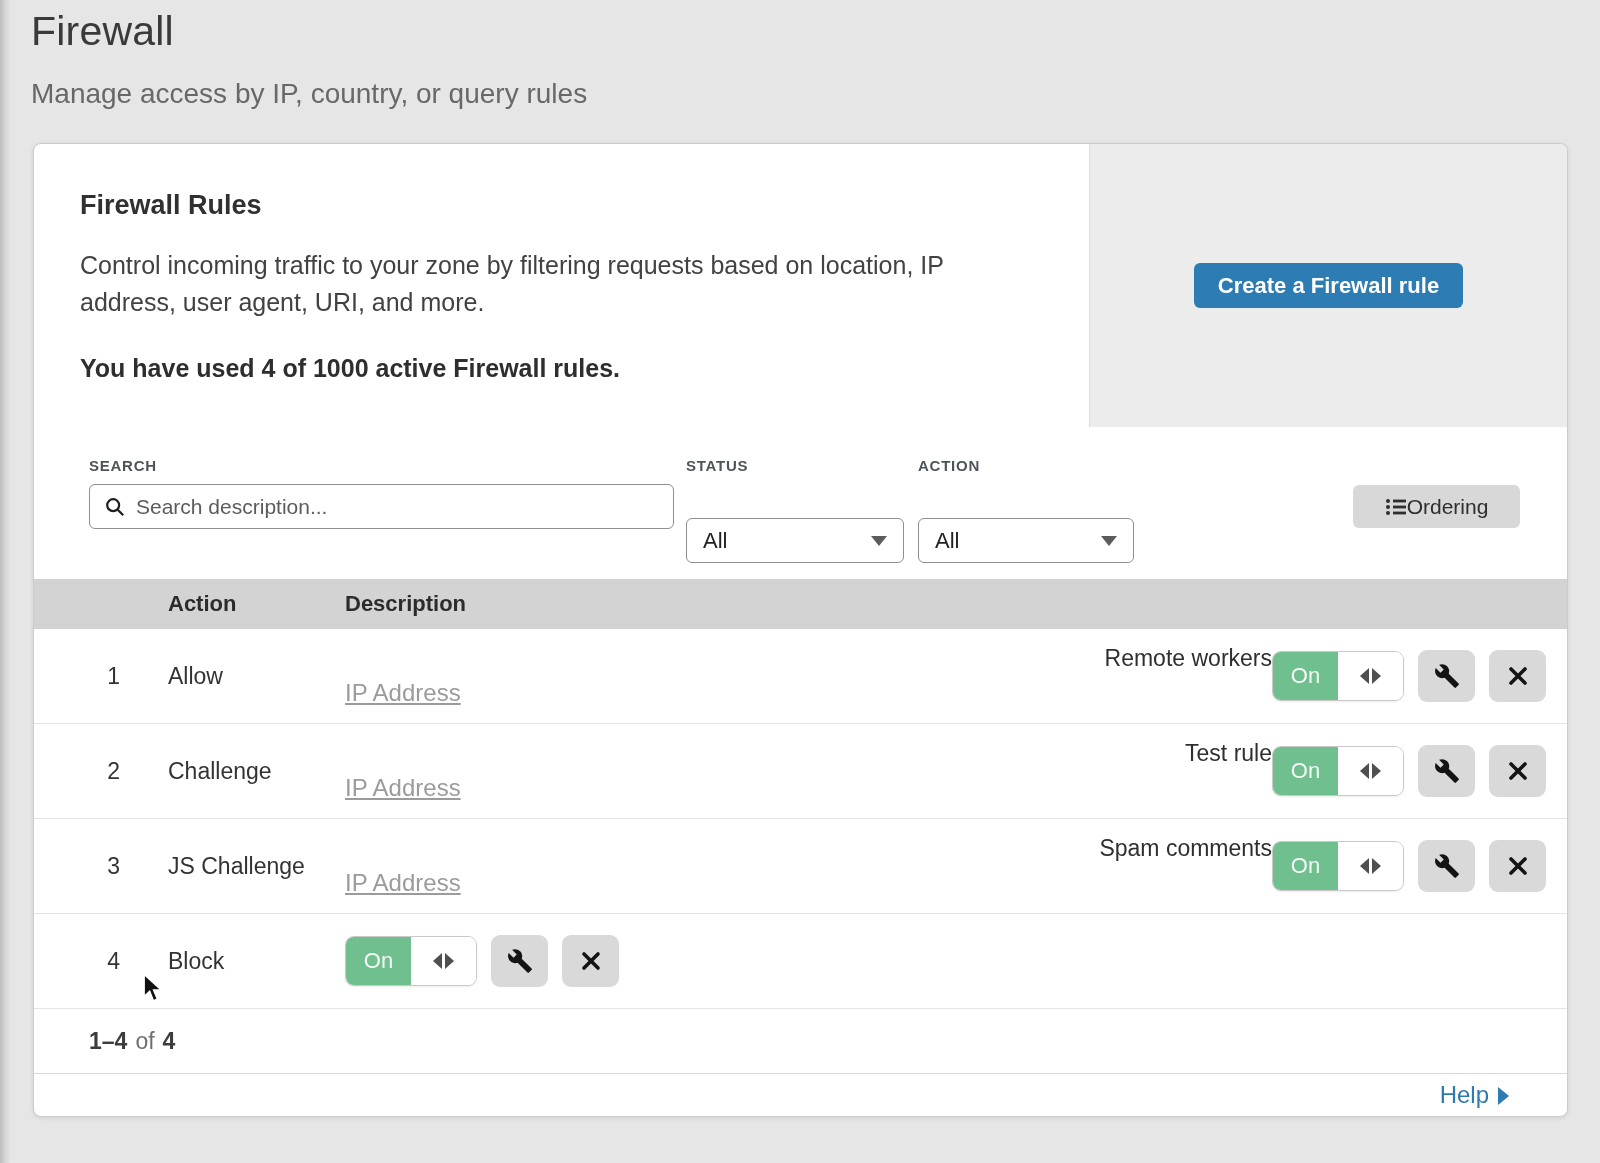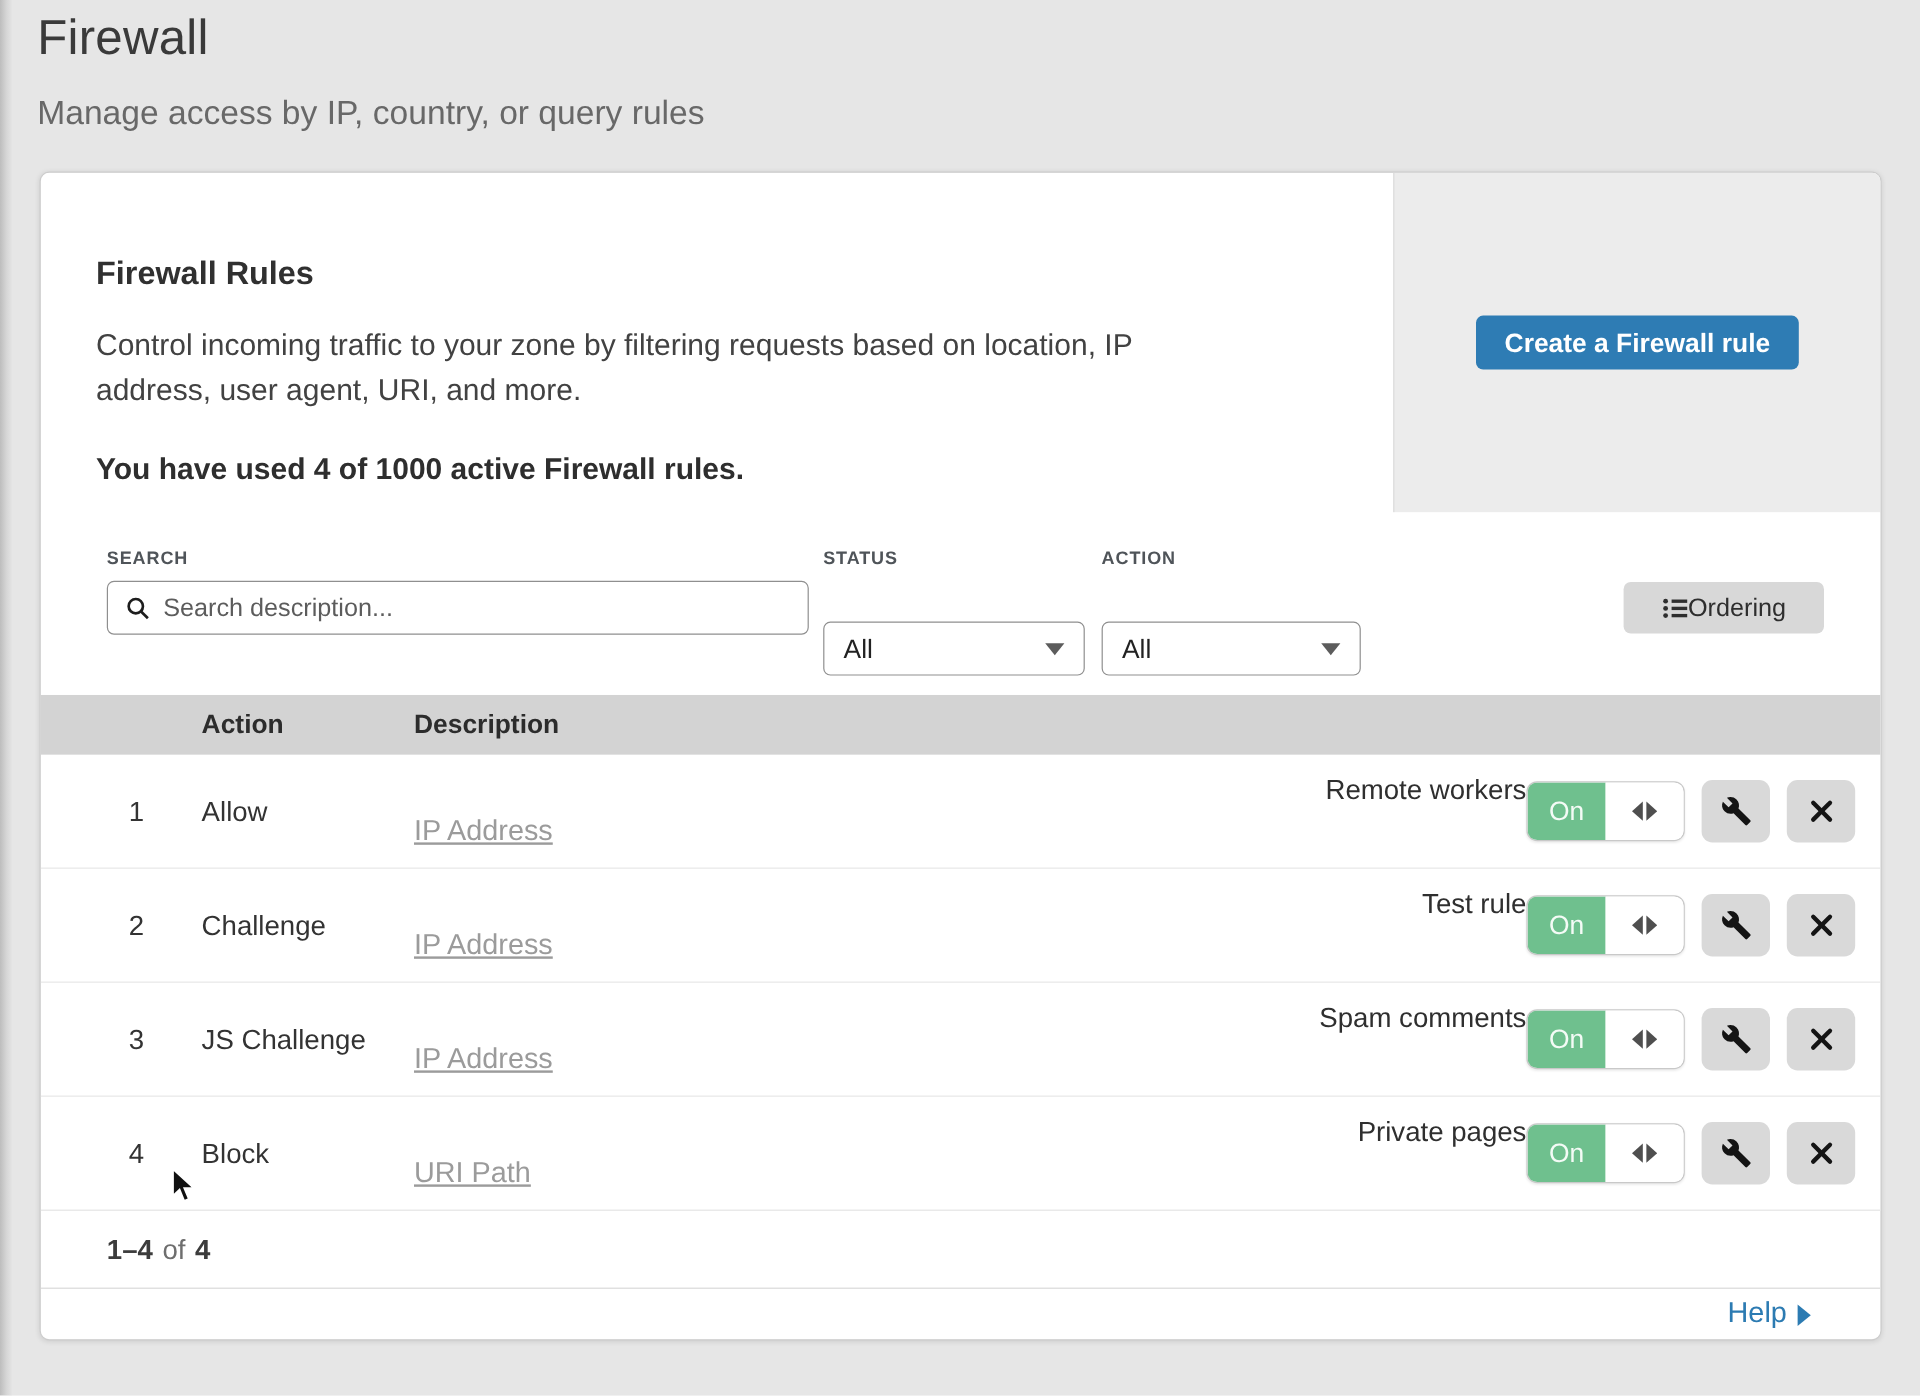--- a/index.html
+++ b/index.html
@@ -31,25 +31,25 @@
     background: #ffffff;
     border: 1px solid #cccccc;
     border-radius: 8px;
     box-shadow: 0 1px 4px rgba(0,0,0,0.10);
     overflow: hidden;
     display: flex; flex-direction: column;
   }
   
   .card-top { height: 283px; display: flex; flex: none; }
   .intro { flex: 1; padding: 46px 40px 0 46px; }
-  .intro-title { font-size: 27px; font-weight: 700; color: #303030; margin-bottom: 26px; margin-top: 23px; }
+  .intro-title { font-size: 27px; font-weight: 700; color: #303030; margin-bottom: 26px; }
   .intro-desc { font-size: 25px; line-height: 37px; color: #424242; max-width: 950px; }
   .intro-usage { margin-top: 33px; font-size: 25px; font-weight: 700; color: #2e2e2e; }
   .cta-panel {
-    width: 406px; flex: none;
+    width: 478px; flex: none;
     background: #ececec; border-left: 1px solid #dddddd;
     display: flex; align-items: center; justify-content: center;
   }
   .primary-btn {
     border: none; cursor: pointer;
     background: #2e7cb4; color: #ffffff;
     font-family: "Liberation Sans", sans-serif;
     font-size: 22px; font-weight: 600;
     padding: 0 24px; height: 45px; min-width: 250px;
     border-radius: 6px;
@@ -299,24 +299,20 @@
           <line x1="5" y1="5" x2="19" y2="19"></line>
             <line x1="19" y1="5" x2="5" y2="19"></line>
         </svg>
       </button>
     </div>
   </div>
 
   <div class="trow">
     <div class="col-num rule-num">4</div>
     <div class="col-action rule-action">Block</div>
-    <div class="col-desc">
-      <div class="desc-main">Private pages</div>
-      <div class="desc-sub">URI Path</div>
-    </div>
     <div class="controls">
       <div class="toggle">
         <div class="toggle-on">On</div>
         <div class="toggle-handle">
           <span class="tri-l"></span>
           <span class="tri-r"></span>
         </div>
       </div>
       <button class="icon-btn">
         <svg width="26" height="26" viewBox="0 0 24 24" fill="#141414">

